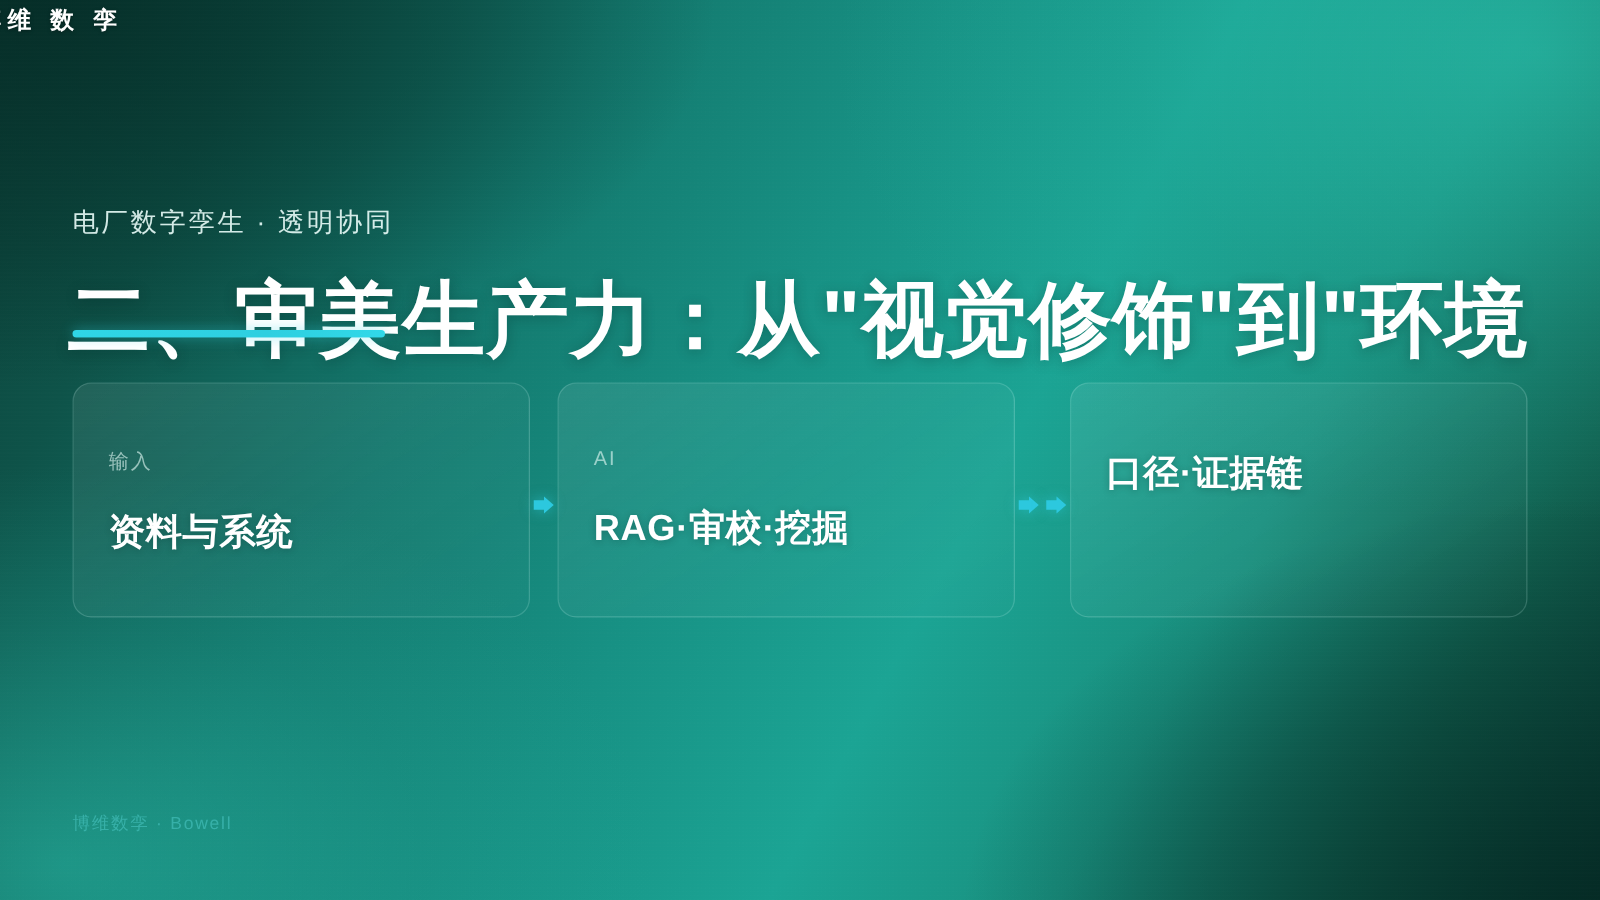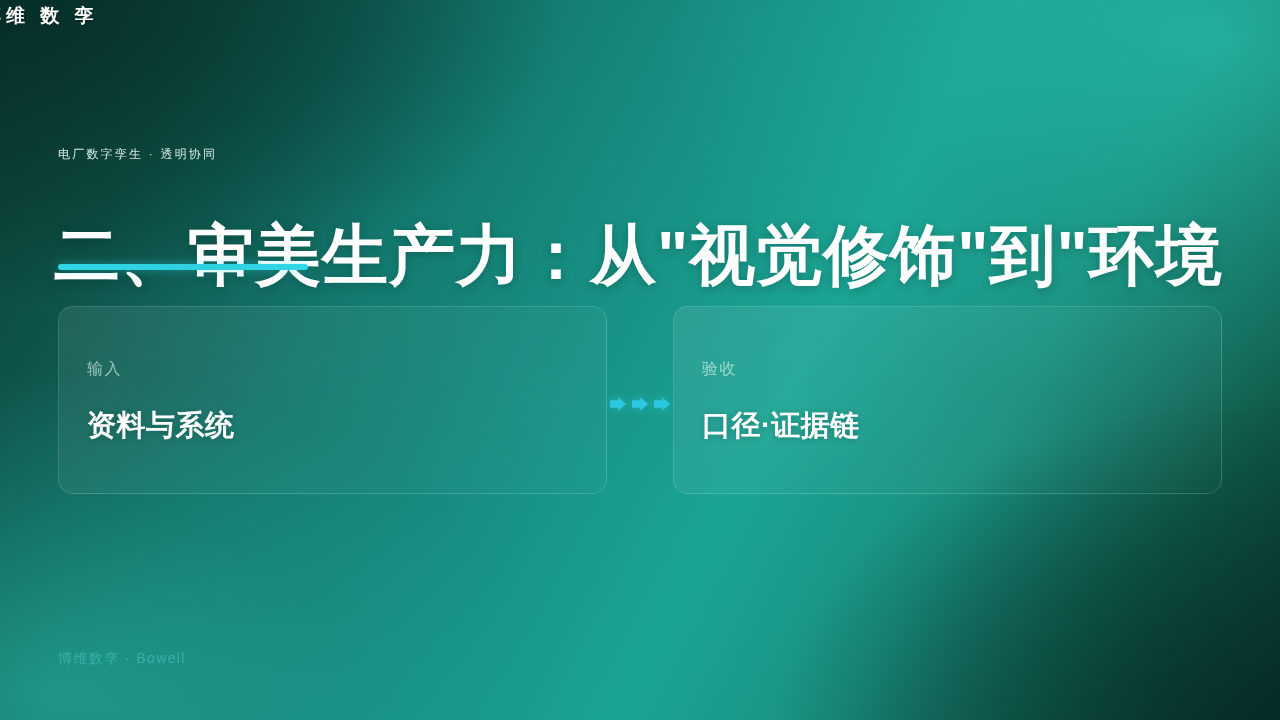--- a/index.html
+++ b/index.html
@@ -76,22 +76,22 @@
     letter-spacing: 5px;
     color: #ffffff;
     white-space: nowrap;
     text-shadow: 0 1px 3px rgba(0,0,0,0.35);
   }
 
   
   .eyebrow {
     position: absolute;
     left: 58px;
-    top: 146px;
-    font-size: 12px;
+    top: 164px;
+    font-size: 21px;
     letter-spacing: 2.2px;
     color: rgba(233,252,248,0.90);
     white-space: nowrap;
   }
   .headline {
     position: absolute;
     left: 54px;
     top: 178px;
     font-size: 66px;
     font-weight: 700;
@@ -201,36 +201,39 @@
       <div class="card-label">输入</div>
       <div class="card-title">资料与系统</div>
     </div>
 
     <div class="gap">
       <svg class="arrow-icon" viewBox="0 0 18 18">
         <path d="M1 5.2 L9.2 5.2 L9.2 2.2 L17 9 L9.2 15.8 L9.2 12.8 L1 12.8 Z" fill="#2cc8de"></path>
       </svg>
     </div>
 
+    <div class="card">
+      <div class="card-label">AI</div>
+      <div class="card-title">RAG·审校·挖掘</div>
+    </div>
 
     <div class="gap">
       <svg class="arrow-icon" viewBox="0 0 18 18">
         <path d="M1 5.2 L9.2 5.2 L9.2 2.2 L17 9 L9.2 15.8 L9.2 12.8 L1 12.8 Z" fill="#2cc8de"></path>
       </svg>
     </div>
 
 
     <div class="gap">
       <svg class="arrow-icon" viewBox="0 0 18 18">
         <path d="M1 5.2 L9.2 5.2 L9.2 2.2 L17 9 L9.2 15.8 L9.2 12.8 L1 12.8 Z" fill="#2cc8de"></path>
       </svg>
     </div>
 
     <div class="card">
-      <div class="card-label">验收</div>
       <div class="card-title">口径·证据链</div>
     </div>
 
   </div>
 
   <div class="footer">博维数孪 · Bowell</div>
 
 </div>
 
 </body></html>

